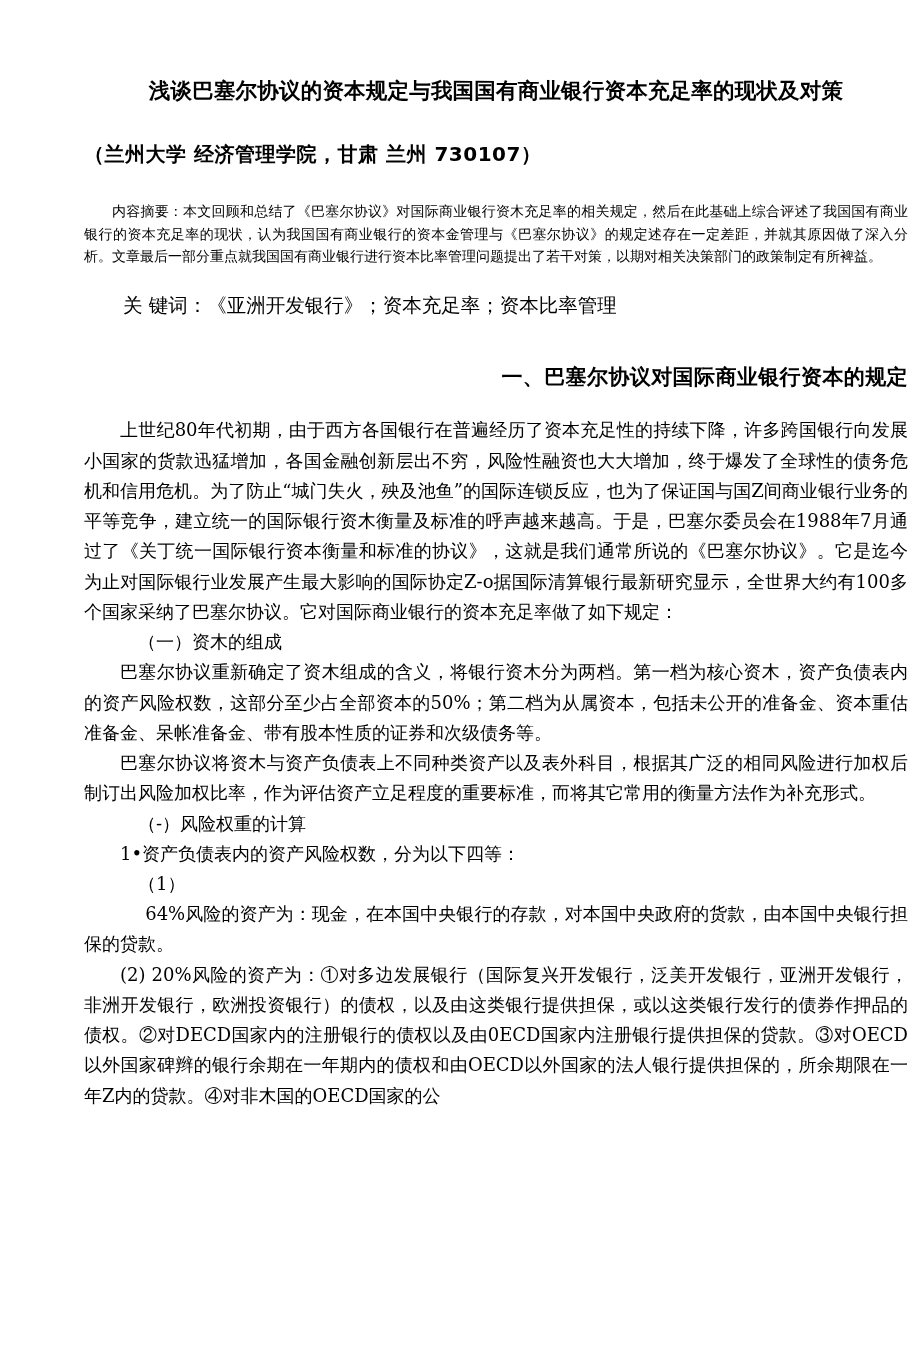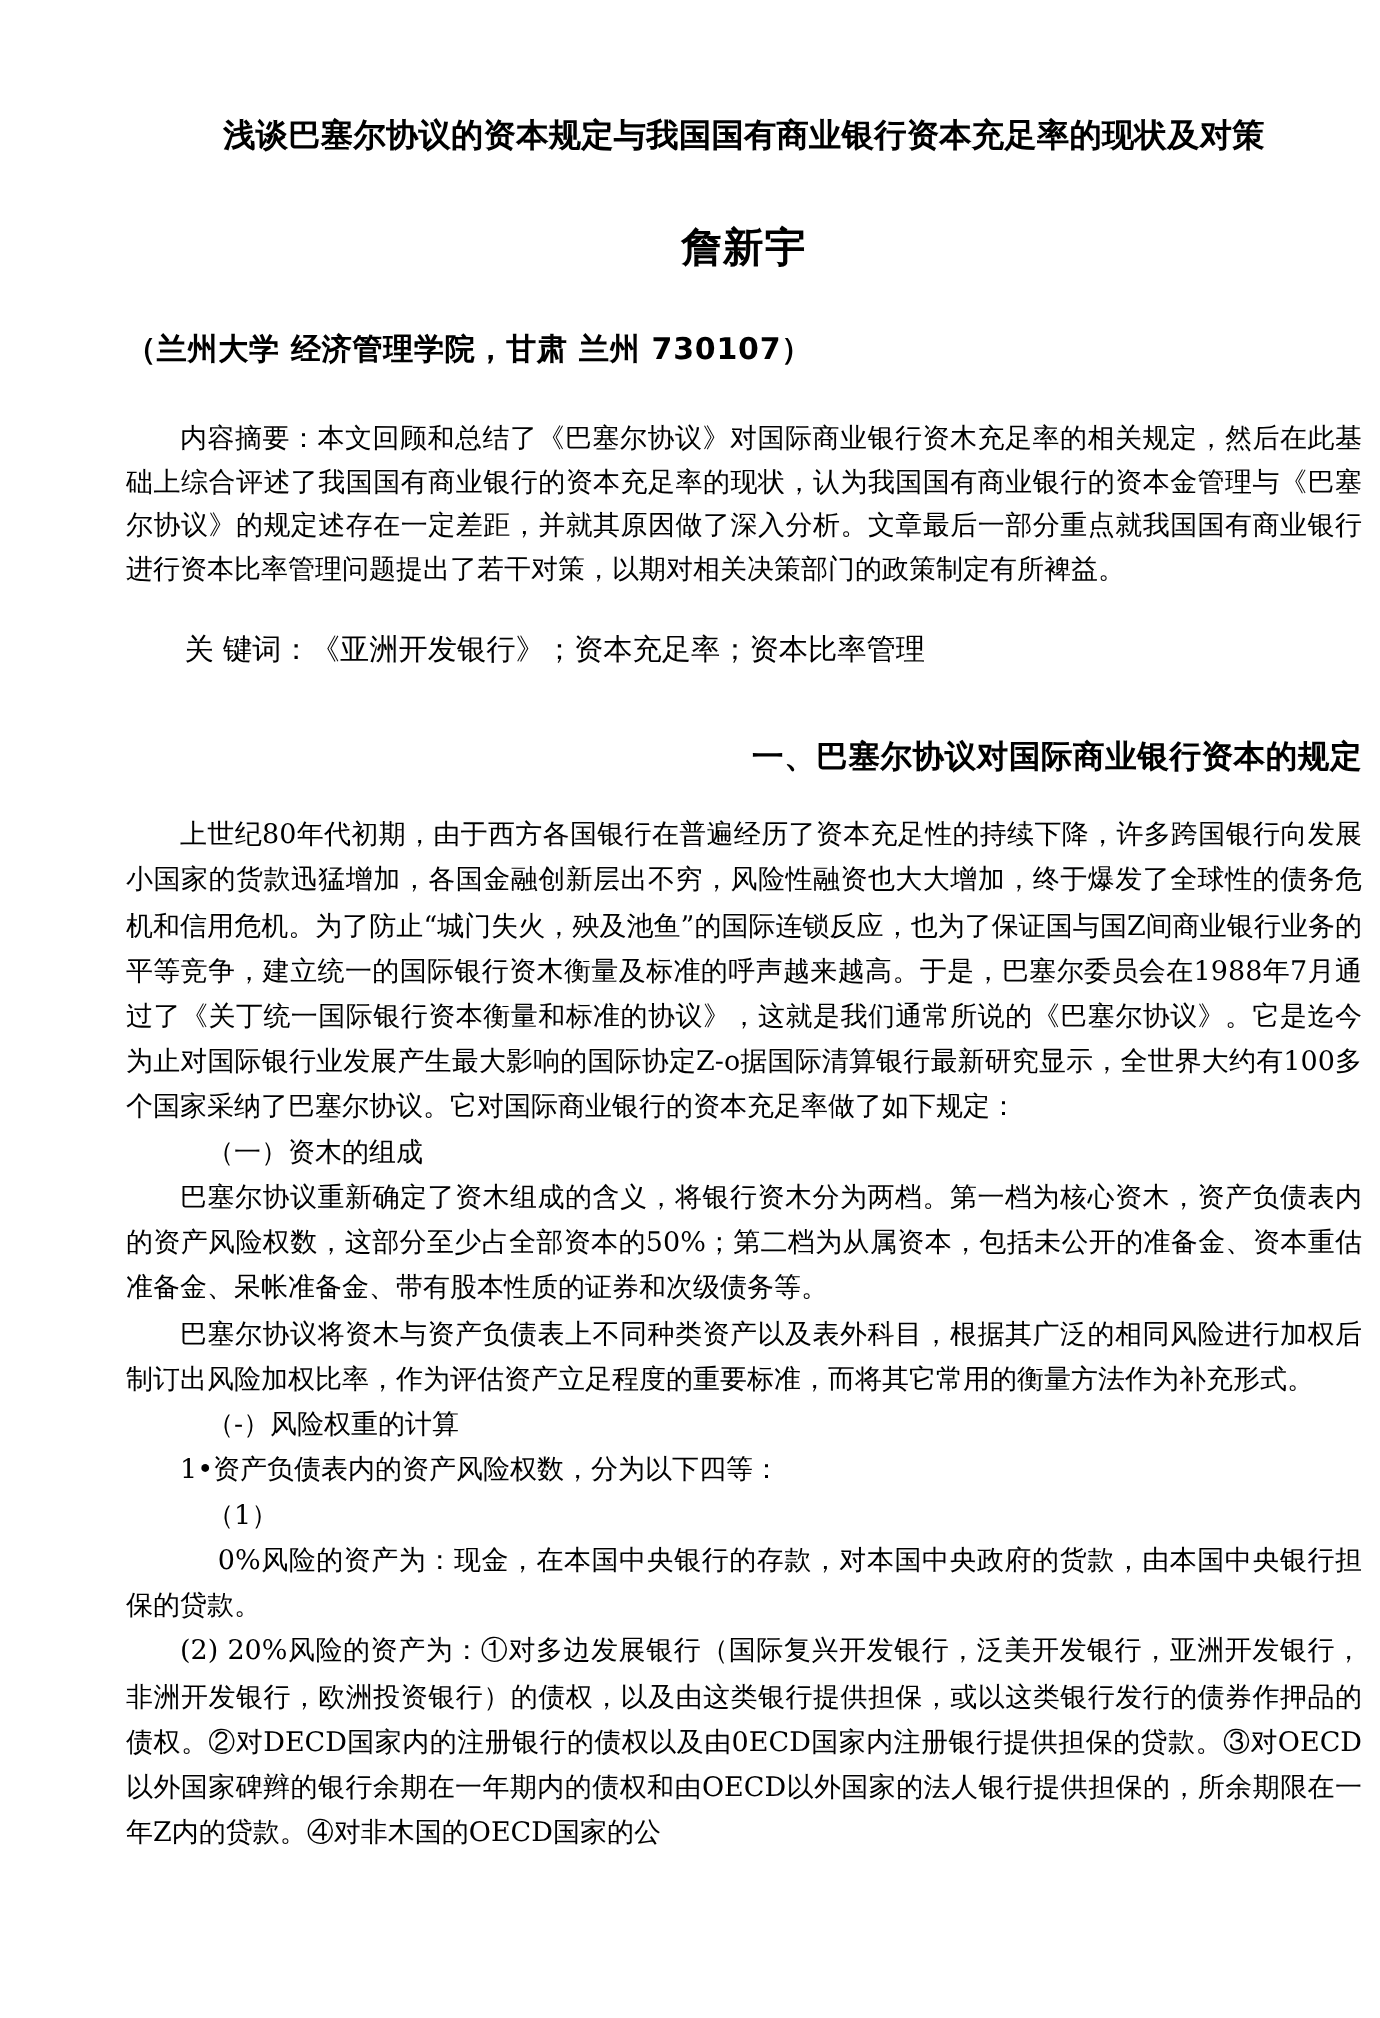--- a/index.html
+++ b/index.html
@@ -51,21 +51,21 @@
     font-family: "DejaVu Sans", "Liberation Sans", sans-serif;
     font-size: 20px;
     font-weight: bold;
     letter-spacing: 0.5px;
   }
 
   
   .abstract {
     margin: 0;
     padding-top: 32px;
-    font-size: 18px;
+    font-size: 14px;
     line-height: 1.62;
     text-align: justify;
     text-justify: inter-ideograph;
     text-indent: 2em;
   }
   .keywords {
     margin: 0;
     padding-top: 22px;
     font-size: 19.5px;
     line-height: 1.62;
@@ -102,35 +102,34 @@
     text-indent: 3.4em;
   }
 </style>
 </head>
 <body>
 
 <div class="page">
 
   <h1 class="doc-title">浅谈巴塞尔协议的资本规定与我国国有商业银行资本充足率的现状及对策</h1>
 
-  <div class="doc-author">詹新宇</div>
 
   <div class="doc-affiliation">（兰州大学 经济管理学院，甘肃 兰州 730107）</div>
 
   <p class="abstract">内容摘要：本文回顾和总结了《巴塞尔协议》对国际商业银行资木充足率的相关规定，然后在此基础上综合评述了我国国有商业银行的资本充足率的现状，认为我国国有商业银行的资本金管理与《巴塞尔协议》的规定述存在一定差距，并就其原因做了深入分析。文章最后一部分重点就我国国有商业银行进行资本比率管理问题提出了若干对策，以期对相关决策部门的政策制定有所裨益。</p>
 
   <p class="keywords">关 键词：《亚洲开发银行》；资本充足率；资本比率管理</p>
 
   <h2 class="section-heading">一、巴塞尔协议对国际商业银行资本的规定</h2>
 
   <div class="body-block">
     <p class="para">上世纪80年代初期，由于西方各国银行在普遍经历了资本充足性的持续下降，许多跨国银行向发展小国家的货款迅猛增加，各国金融创新层出不穷，风险性融资也大大增加，终于爆发了全球性的债务危机和信用危机。为了防止“城门失火，殃及池鱼”的国际连锁反应，也为了保证国与国Z间商业银行业务的平等竞争，建立统一的国际银行资木衡量及标准的呼声越来越高。于是，巴塞尔委员会在1988年7月通过了《关丁统一国际银行资本衡量和标准的协议》，这就是我们通常所说的《巴塞尔协议》。它是迄今为止对国际银行业发展产生最大影响的国际协定Z-o据国际清算银行最新研究显示，全世界大约有100多个国家采纳了巴塞尔协议。它对国际商业银行的资本充足率做了如下规定：</p>
     <p class="para sub-head">（一）资木的组成</p>
     <p class="para">巴塞尔协议重新确定了资木组成的含义，将银行资木分为两档。第一档为核心资木，资产负债表内的资产风险权数，这部分至少占全部资本的50%；第二档为从属资本，包括未公开的准备金、资本重估准备金、呆帐准备金、带有股本性质的证券和次级债务等。</p>
     <p class="para">巴塞尔协议将资木与资产负债表上不同种类资产以及表外科目，根据其广泛的相同风险进行加权后制订出风险加权比率，作为评估资产立足程度的重要标准，而将其它常用的衡量方法作为补充形式。</p>
     <p class="para sub-head">（-）风险权重的计算</p>
     <p class="para">1•资产负债表内的资产风险权数，分为以下四等：</p>
     <p class="para sub-head">（1）</p>
-    <p class="para indent-wide">0%风险的资产为：现金，在本国中央银行的存款，对本国中央政府的货款，由本国中央银行担保的贷款。</p>
+    <p class="para indent-wide">64%风险的资产为：现金，在本国中央银行的存款，对本国中央政府的货款，由本国中央银行担保的贷款。</p>
     <p class="para">(2) 20%风险的资产为：①对多边发展银行（国际复兴开发银行，泛美开发银行，亚洲开发银行，非洲开发银行，欧洲投资银行）的债权，以及由这类银行提供担保，或以这类银行发行的债券作押品的债权。②对DECD国家内的注册银行的债权以及由0ECD国家内注册银行提供担保的贷款。③对OECD以外国家碑辫的银行余期在一年期内的债权和由OECD以外国家的法人银行提供担保的，所余期限在一年Z内的贷款。④对非木国的OECD国家的公</p>
   </div>
 
 </div>
 
 </body></html>

